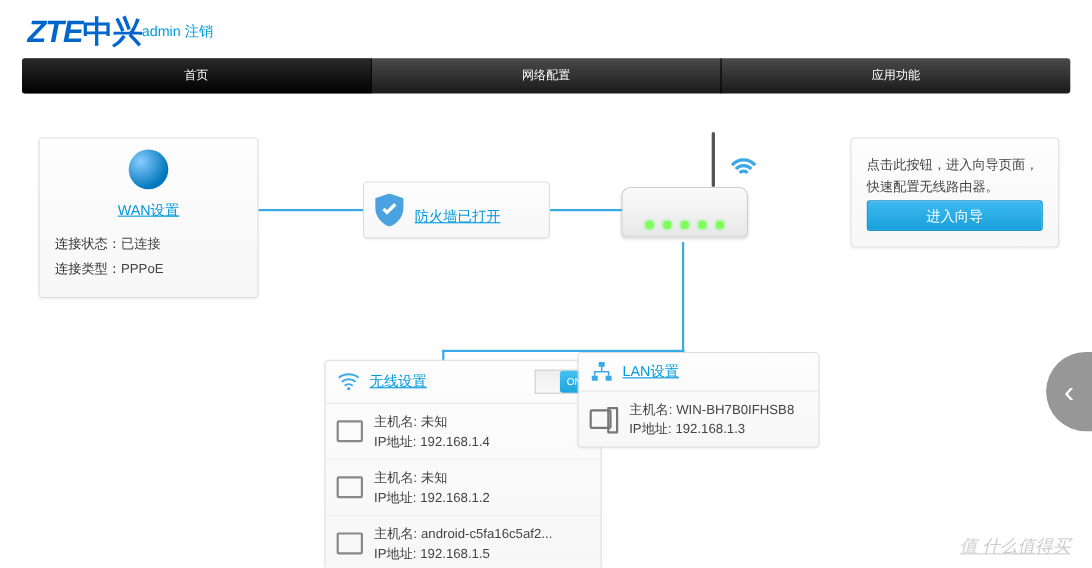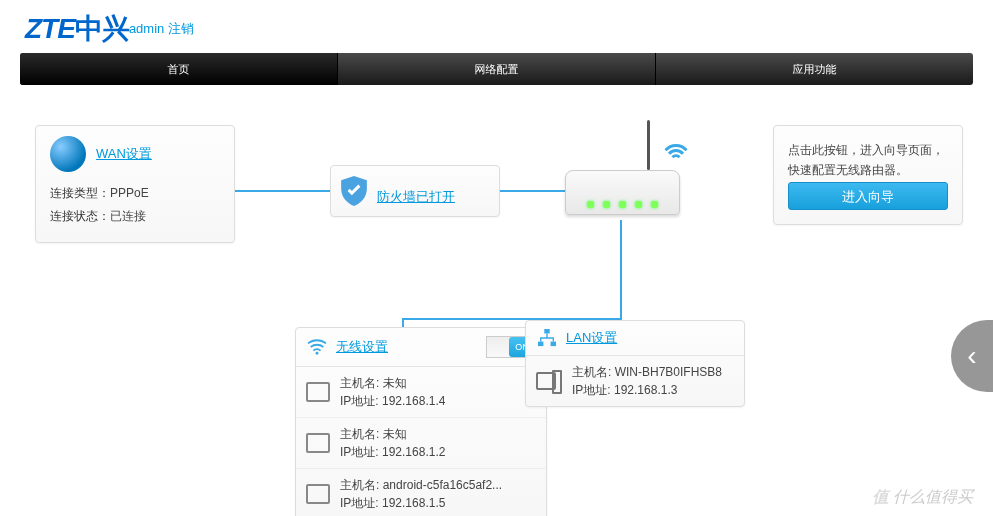--- a/index.html
+++ b/index.html
@@ -14,21 +14,21 @@
 .navbar { display: flex; height: 32px; background: linear-gradient(#4a4a4a, #1a1a1a); border-radius: 3px; margin: 0 20px; overflow: hidden; }
 .navbar .tab { flex: 1; text-align: center; line-height: 32px; color: #fff; font-size: 11px; cursor: pointer; border-right: 1px solid #000; }
 .navbar .tab:last-child { border-right: none; }
 .navbar .tab.active { background: linear-gradient(#2a2a2a, #000); }
 
 .content { position: relative; padding: 40px 20px 0; height: 430px; }
 
 .card { background: linear-gradient(#fdfdfd, #f7f7f7); border: 1px solid #ddd; border-radius: 4px; box-shadow: 0 1px 2px rgba(0,0,0,0.05); }
 
 .wan-card { position: absolute; left: 35px; top: 40px; width: 200px; padding: 10px 14px 14px; }
-.wan-card .title-row { display: flex; align-items: center; gap: 10px; margin-bottom: 10px; }
+.wan-card .title-row { display: flex; align-items: center; gap: 10px; margin-bottom: 10px; flex-direction: column; }
 .globe { width: 36px; height: 36px; border-radius: 50%; background: radial-gradient(circle at 30% 30%, #8cf, #07b 70%); position: relative; }
 .wan-link { color: #0099dd; text-decoration: underline; font-size: 13px; }
 .kv { font-size: 12px; color: #444; line-height: 1.9; }
 .kv .lbl { color: #333; }
 
 .fw-card { position: absolute; left: 330px; top: 80px; width: 170px; padding: 10px; display: flex; align-items: flex-end; gap: 10px; }
 .shield { width: 26px; height: 30px; color: #4aa3e0; }
 .fw-card a { color: #0099dd; text-decoration: underline; font-size: 13px; }
 
 .router-area { position: absolute; left: 565px; top: 35px; width: 130px; height: 120px; }
@@ -59,21 +59,21 @@
 .dev-info { font-size: 12px; color: #444; line-height: 1.5; overflow: hidden; white-space: nowrap; text-overflow: ellipsis; }
 
 .line { position: absolute; background: #3aa9e8; }
 .l1 { left: 235px; top: 105px; width: 95px; height: 2px; }
 .l2 { left: 500px; top: 105px; width: 75px; height: 2px; }
 .l3 { left: 620px; top: 135px; width: 2px; height: 100px; }
 .l4 { left: 402px; top: 233px; width: 220px; height: 2px; }
 .l5 { left: 402px; top: 233px; width: 2px; height: 12px; }
 .l6 { left: 620px; top: 233px; width: 2px; height: 12px; }
 
-.watermark { position: absolute; right: 20px; bottom: 8px; font-size: 16px; font-style: italic; color: #ccc; }
+.watermark { position: absolute; right: 20px; bottom: 8px; font-size: 16px; font-style: italic; color: #ccc; text-decoration: underline; }
 .watermark .q { font-weight: bold; color: #ddd; border-radius: 50%; }
 .side-tab { position: absolute; right: 0; top: 320px; width: 42px; height: 72px; background: #979797; border-radius: 36px 0 0 36px; display: flex; align-items: center; justify-content: center; color: #fff; font-size: 28px; }
 </style>
 </head>
 <body>
 
 <div class="header">
   <div class="logo">
     <span>ZTE</span><span class="cn">中兴</span>
   </div>
@@ -97,24 +97,24 @@
   <div class="line l4"></div>
   <div class="line l5"></div>
   <div class="line l6"></div>
 
   <div class="card wan-card">
     <div class="title-row">
       <div class="globe"></div>
       <a class="wan-link">WAN设置</a>
     </div>
     <div class="kv">
-      <span class="lbl">连接类型：</span><span>PPPoE</span>
+      <span class="lbl">连接状态：</span><span>已连接</span>
     </div>
     <div class="kv">
-      <span class="lbl">连接状态：</span><span>已连接</span>
+      <span class="lbl">连接类型：</span><span>PPPoE</span>
     </div>
   </div>
 
   <div class="card fw-card">
     <svg class="shield" viewBox="0 0 24 28">
         <path fill="currentColor" d="M12 0 L24 4 V12 C24 20 18 26 12 28 C6 26 0 20 0 12 V4 Z"></path>
         <path fill="#fff" d="M10 18 L6 14 L8 12 L10 14 L16 8 L18 10 Z"></path>
       </svg>
     <a>防火墙已打开</a>
   </div>

